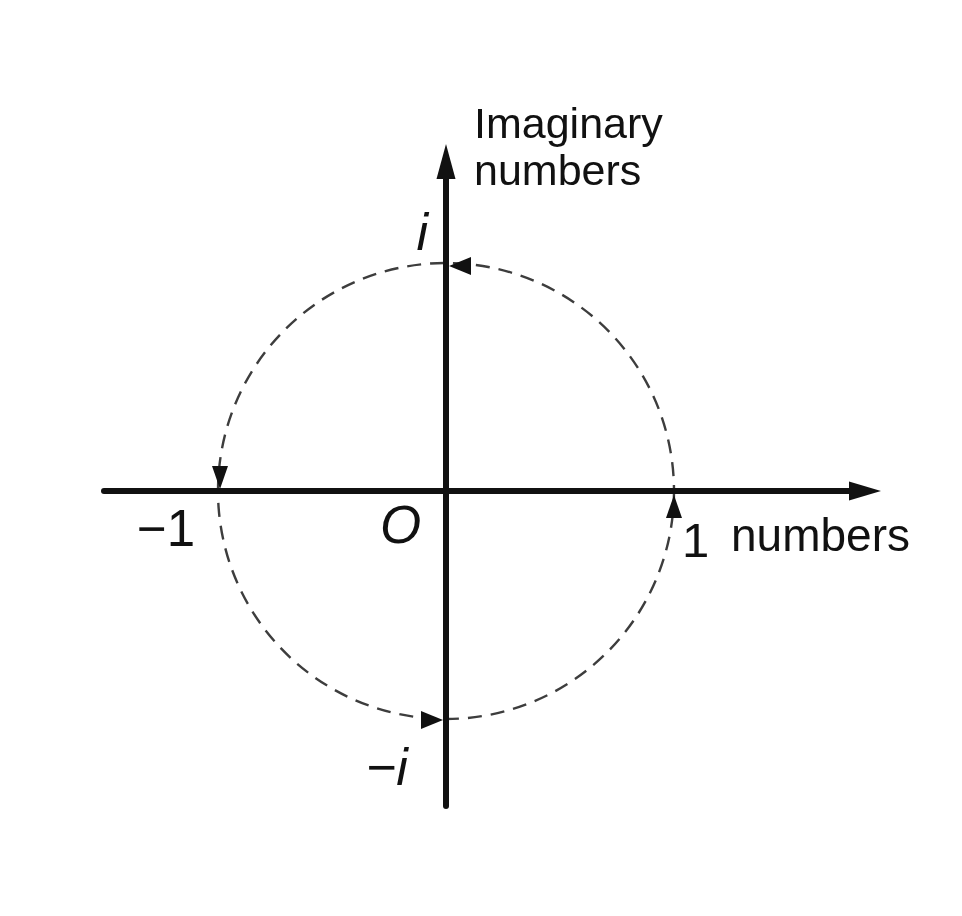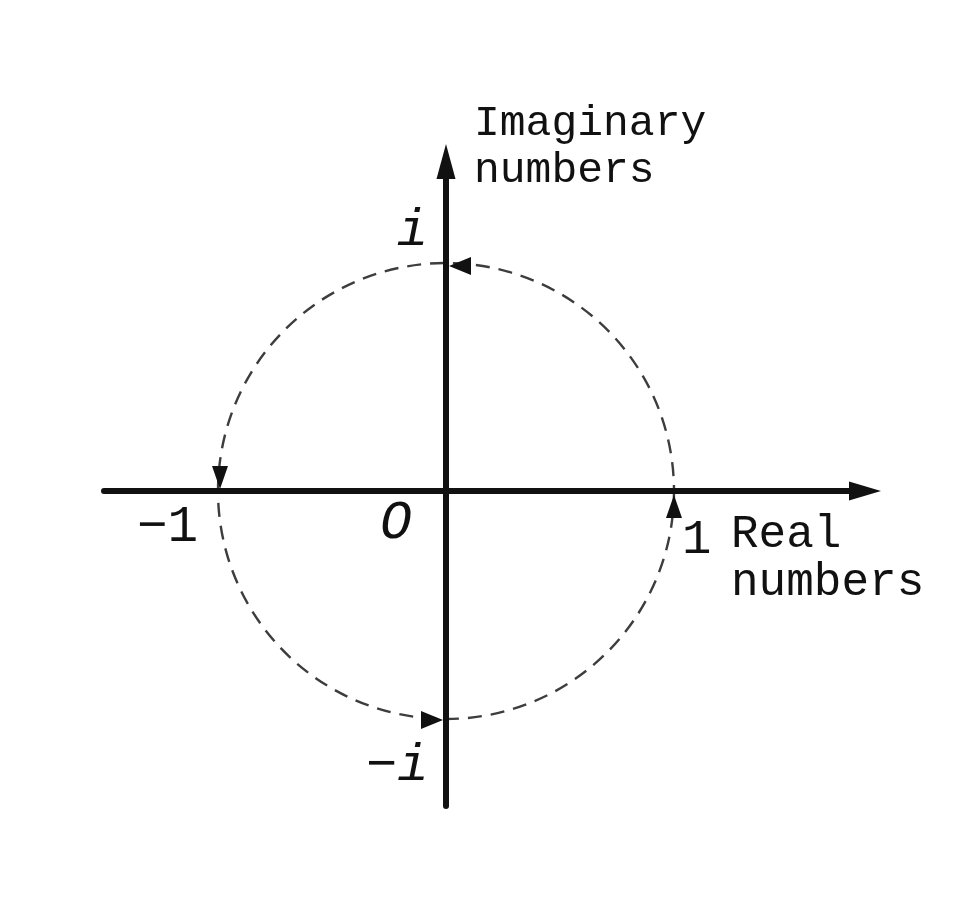--- a/index.html
+++ b/index.html
@@ -8,21 +8,21 @@
     --bg-color:#ffffff;
     --text-color:#111111;
   }
   html,body{margin:0;padding:0;background:var(--bg-color);}
   .canvas{
     position:relative;
     width:962px;
     height:916px;
     background:var(--bg-color);
     overflow:hidden;
-    font-family:Liberation Mono, monospace;
+    font-family:Liberation Sans, sans-serif;
     color:var(--text-color);
   }
   .canvas svg{position:absolute;left:0;top:0;}
   .label{position:absolute;white-space:nowrap;}
   .axis-title{font-size:43px;line-height:1.1;}
   .axis-title span{display:block;}
   .axis-title-real{font-size:46px;line-height:1.04;}
   .num-label{font-size:51px;}
   .ital{font-style:italic;}
   .lbl-imaginary{left:474px;top:100px;}
@@ -61,19 +61,18 @@
 
   <div class="label ital lbl-i">i</div>
 
   <div class="label num-label lbl-neg1">−1</div>
 
   <div class="label ital lbl-origin">O</div>
 
   <div class="label num-label lbl-1">1</div>
 
   <div class="label axis-title axis-title-real lbl-real">
-    <span>Real</span>
     <span>numbers</span>
   </div>
 
   <div class="label ital lbl-negi">−i</div>
 
 </div>
 
 </body></html>

